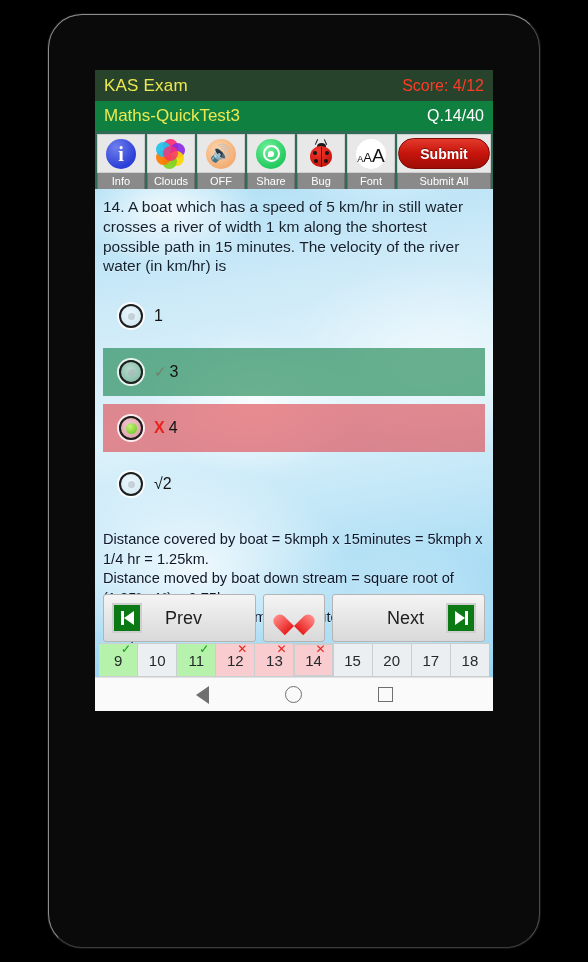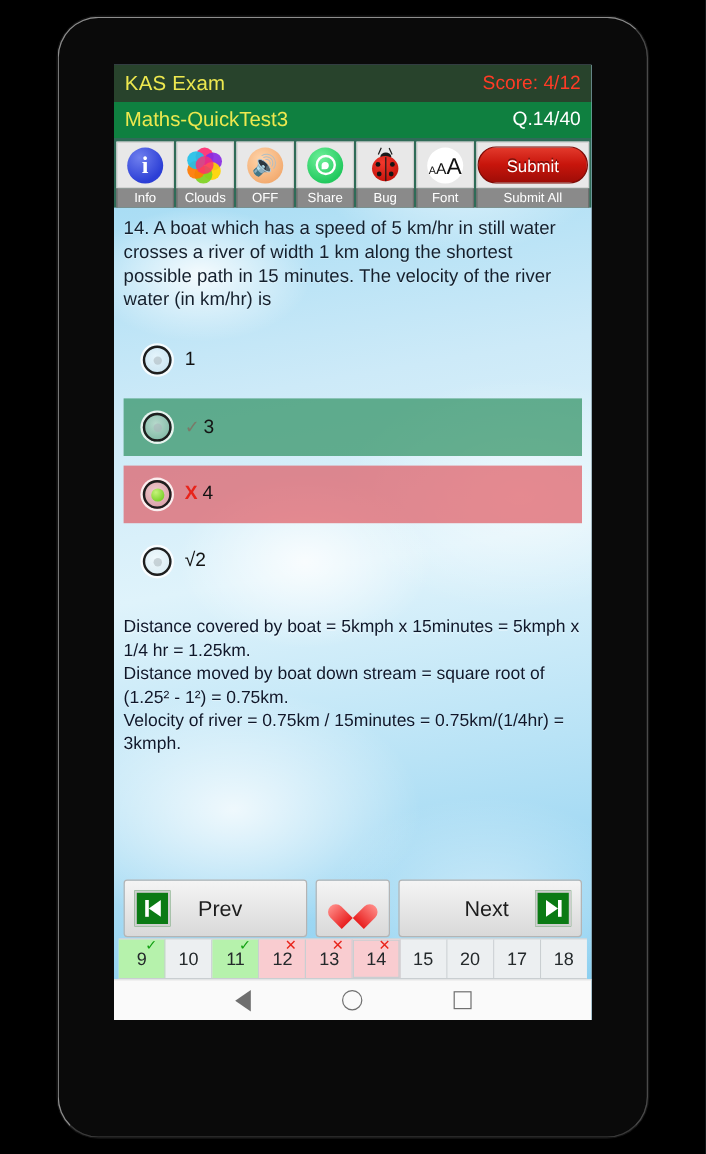--- a/index.html
+++ b/index.html
@@ -27,22 +27,22 @@
     border-radius: 34px;
     border: 1px solid rgba(210,210,210,0.55);
     border-right-color: rgba(90,90,90,0.5);
     border-bottom-color: rgba(60,60,60,0.5);
     pointer-events: none;
   }
 
   
   .screen {
     position: absolute;
-    left: 95px; top: 54px;
-    width: 398px; height: 796px;
+    left: 95px; top: 70px;
+    width: 398px; height: 641px;
     overflow: hidden;
     background: #bfe6f7;
   }
 
   
   .sky {
     position: absolute; inset: 0;
     background:
       radial-gradient(ellipse 150px 90px at 18% 22%, rgba(255,255,255,0.85), rgba(255,255,255,0) 62%),
       radial-gradient(ellipse 190px 120px at 72% 10%, rgba(255,255,255,0.7), rgba(255,255,255,0) 65%),
@@ -154,21 +154,21 @@
     width:30px; height:30px; border-radius:50%; background:#fff;
     display:flex; align-items:baseline; justify-content:center; gap:0px;
     color:#111; line-height:1; padding-top:7px;
   }
   .ic-font .a1{font-size:9px;} .ic-font .a2{font-size:13px;} .ic-font .a3{font-size:19px;}
   .submit-btn {
     width: 100%; height: 31px;
     border-radius: 16px;
     background: linear-gradient(180deg, #e33a2c 0%, #c8150c 48%, #9e0d07 100%);
     border: 1px solid #7e0a05;
-    color: #fff; font-size: 14px; font-weight: normal;
+    color: #fff; font-size: 14px; font-weight: bold;
     display: flex; align-items: center; justify-content: center;
     text-shadow: 0 -1px 0 rgba(0,0,0,.45);
   }
 
   
   .content { position: relative; padding: 8px 8px 0 8px; }
   .qtext {
     color: #14202e; font-size: 15.5px; line-height: 1.28;
     text-shadow: 0 1px 0 rgba(255,255,255,.35);
   }

